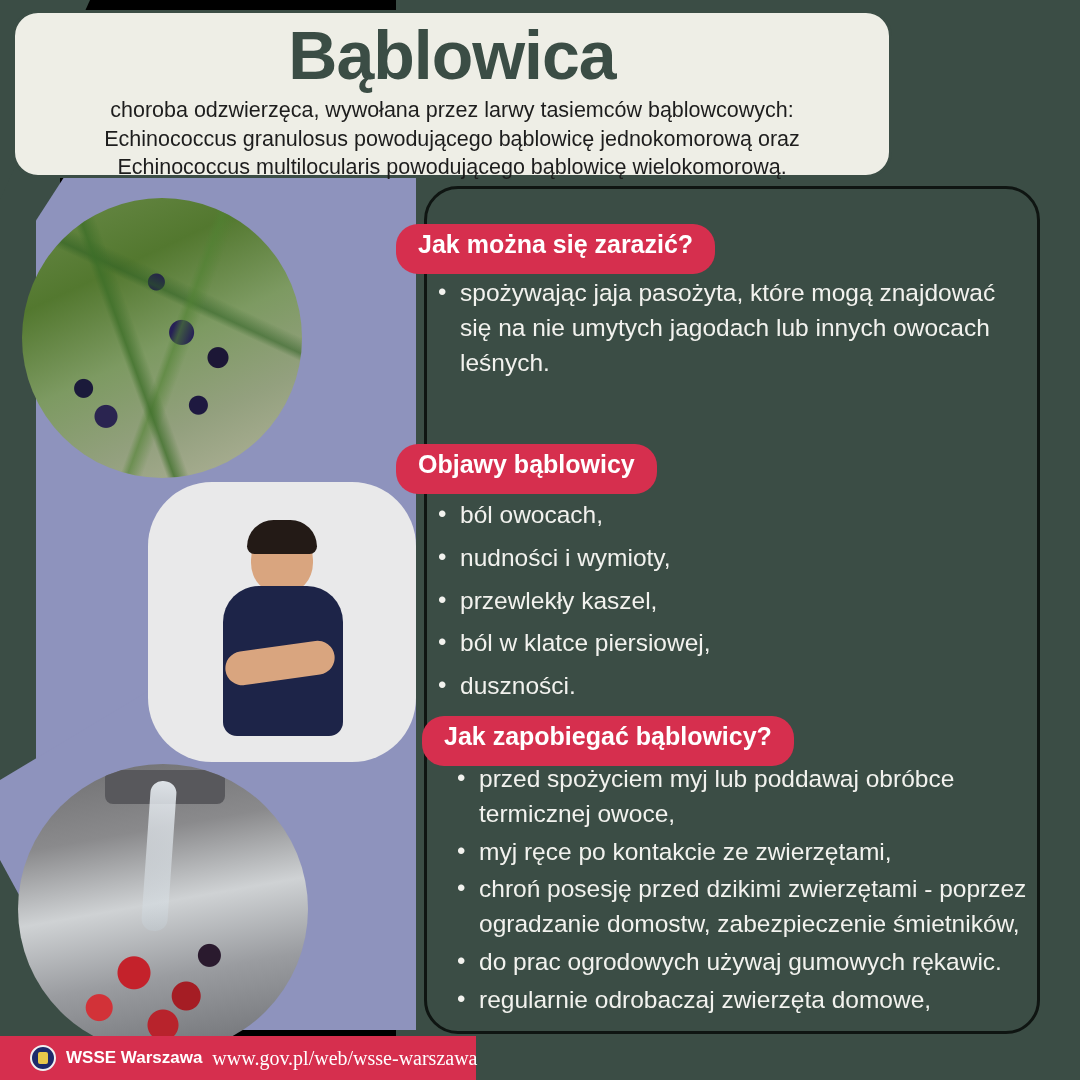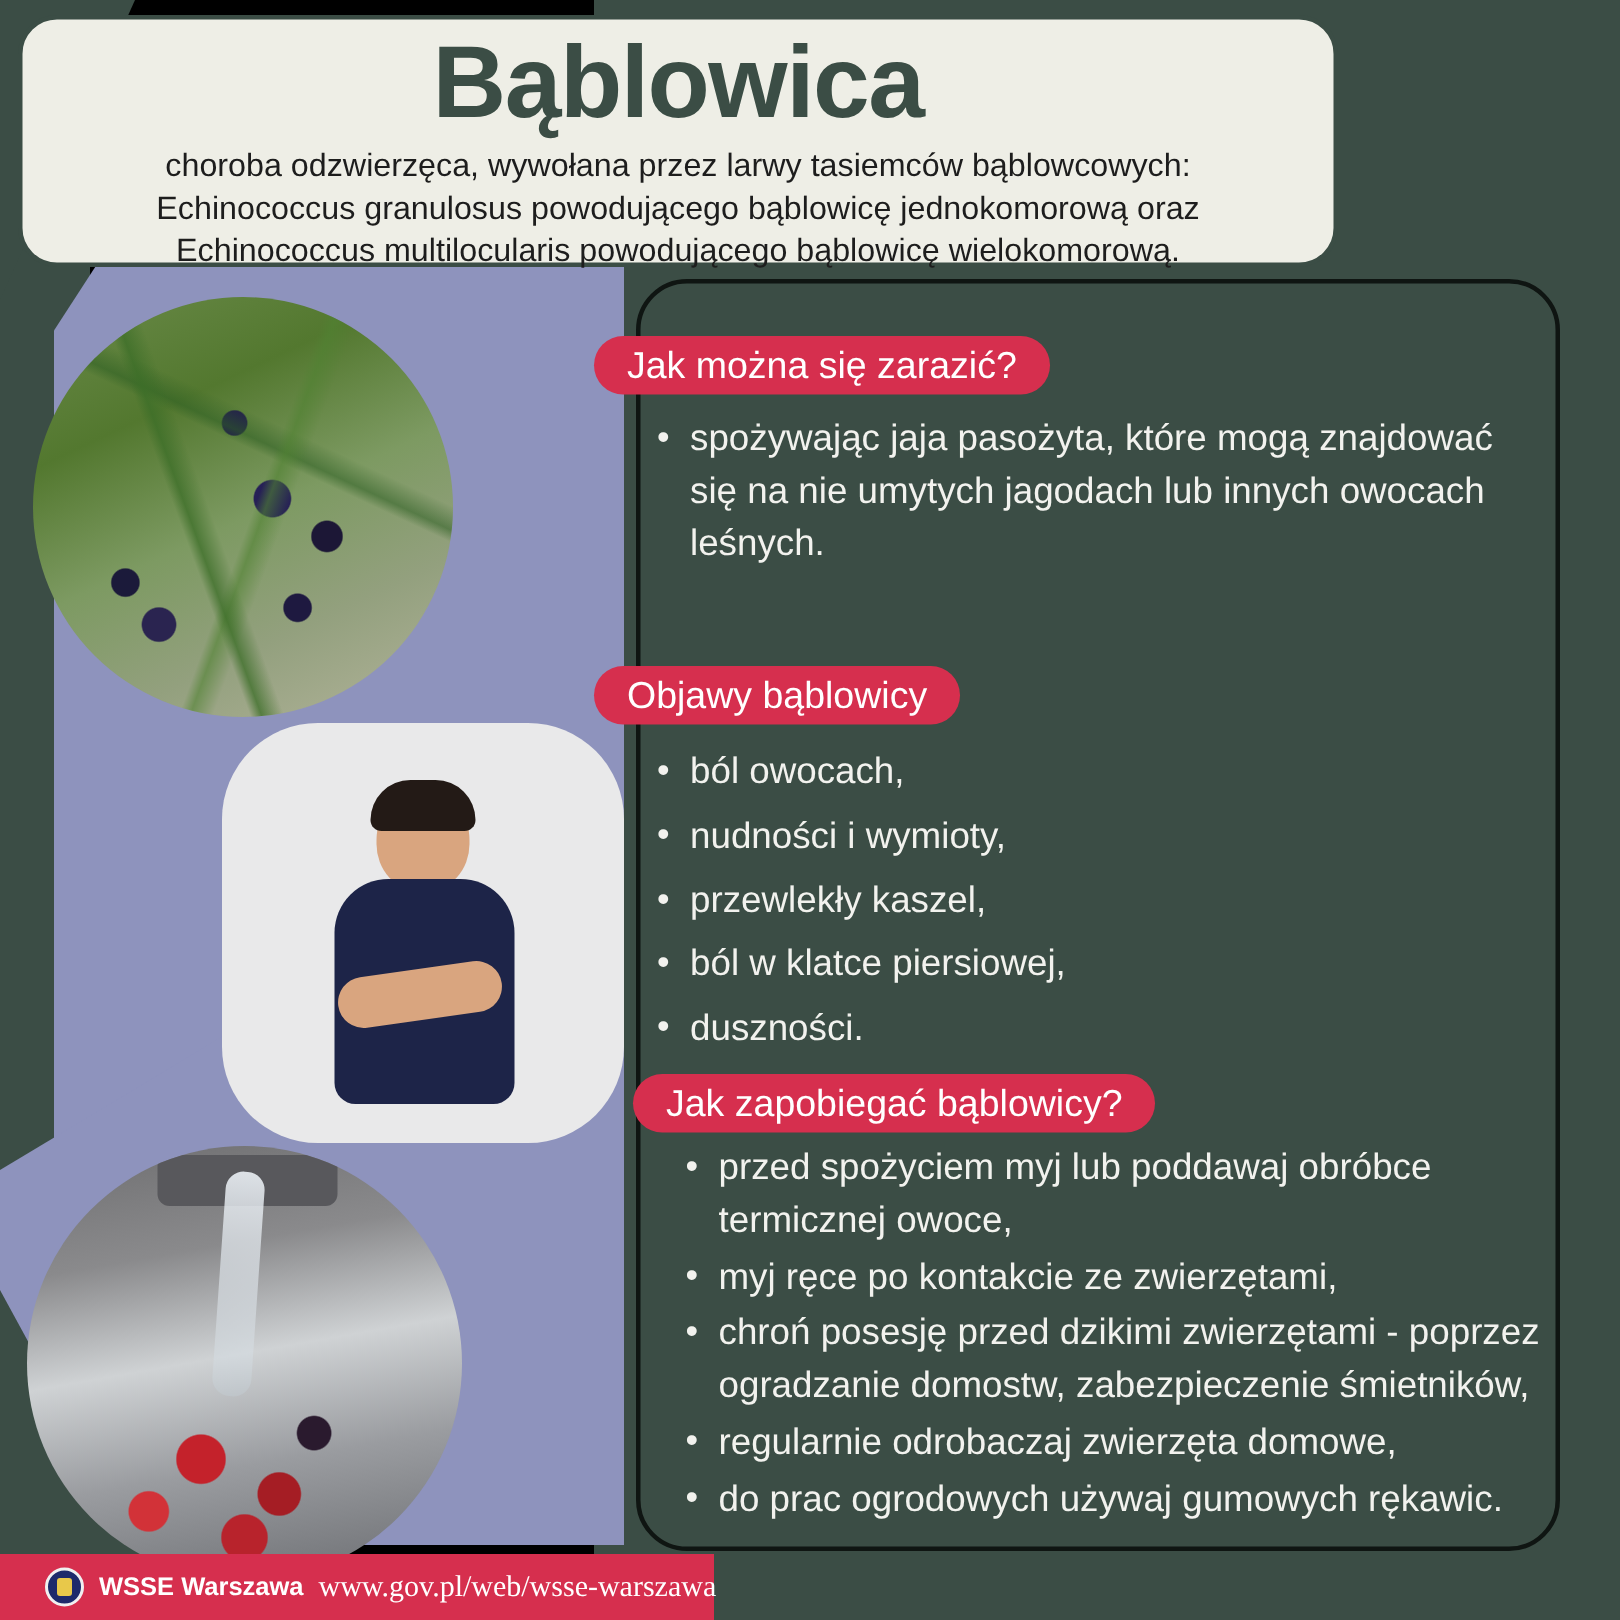--- a/index.html
+++ b/index.html
@@ -89,24 +89,24 @@
     border: 3px solid #0f1512;
     border-radius: 34px;
     background: #3b4d45;
   }
 
   
   .pill {
     position: absolute;
     background: #d62f4e;
     color: #ffffff;
-    font-weight: normal;
+    font-weight: bold;
     font-size: 25px;
     border-radius: 22px;
-    padding: 7px 22px 4px 22px;
+    padding: 7px 22px 15px 22px;
     white-space: nowrap;
     line-height: 1.1;
   }
   #pill-1 { left: 396px; top: 224px; }
   #pill-2 { left: 396px; top: 444px; }
   #pill-3 { left: 422px; top: 716px; }
 
   
   .sec-list {
     position: absolute;
@@ -311,22 +311,22 @@
     <li>przewlekły kaszel,</li>
     <li>ból w klatce piersiowej,</li>
     <li>duszności.</li>
   </ul>
 
   <div class="pill" id="pill-3">Jak zapobiegać bąblowicy?</div>
   <ul class="sec-list" id="list-3">
     <li>przed spożyciem myj lub poddawaj obróbce termicznej owoce,</li>
     <li>myj ręce po kontakcie ze zwierzętami,</li>
     <li>chroń posesję przed dzikimi zwierzętami - poprzez ogradzanie domostw, zabezpieczenie śmietników,</li>
+    <li>do prac ogrodowych używaj gumowych rękawic.</li>
     <li>regularnie odrobaczaj zwierzęta domowe,</li>
-    <li>do prac ogrodowych używaj gumowych rękawic.</li>
   </ul>
 
   <div class="footer">
     <div class="logo"></div>
     <div class="f-name">WSSE Warszawa</div>
     <div class="f-url">www.gov.pl/web/wsse-warszawa</div>
   </div>
 
 </div>
 

